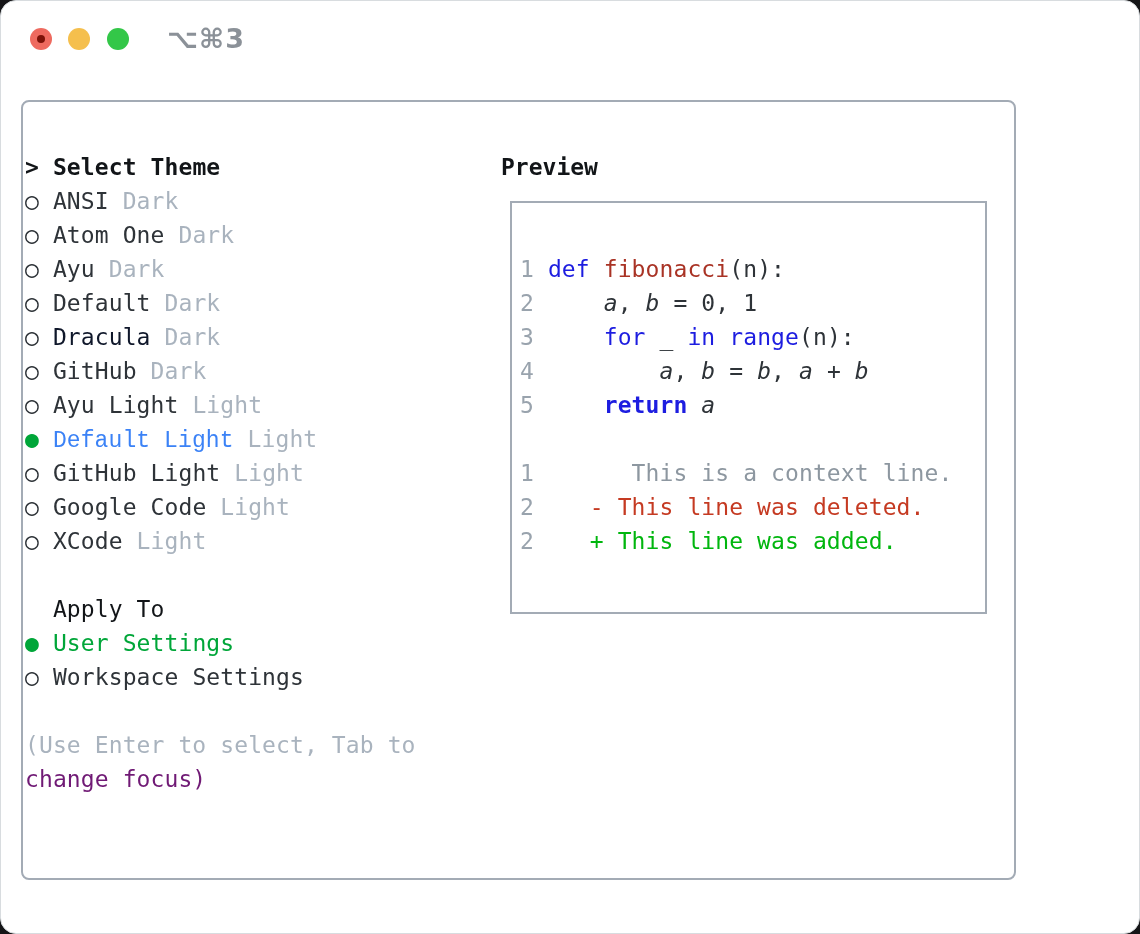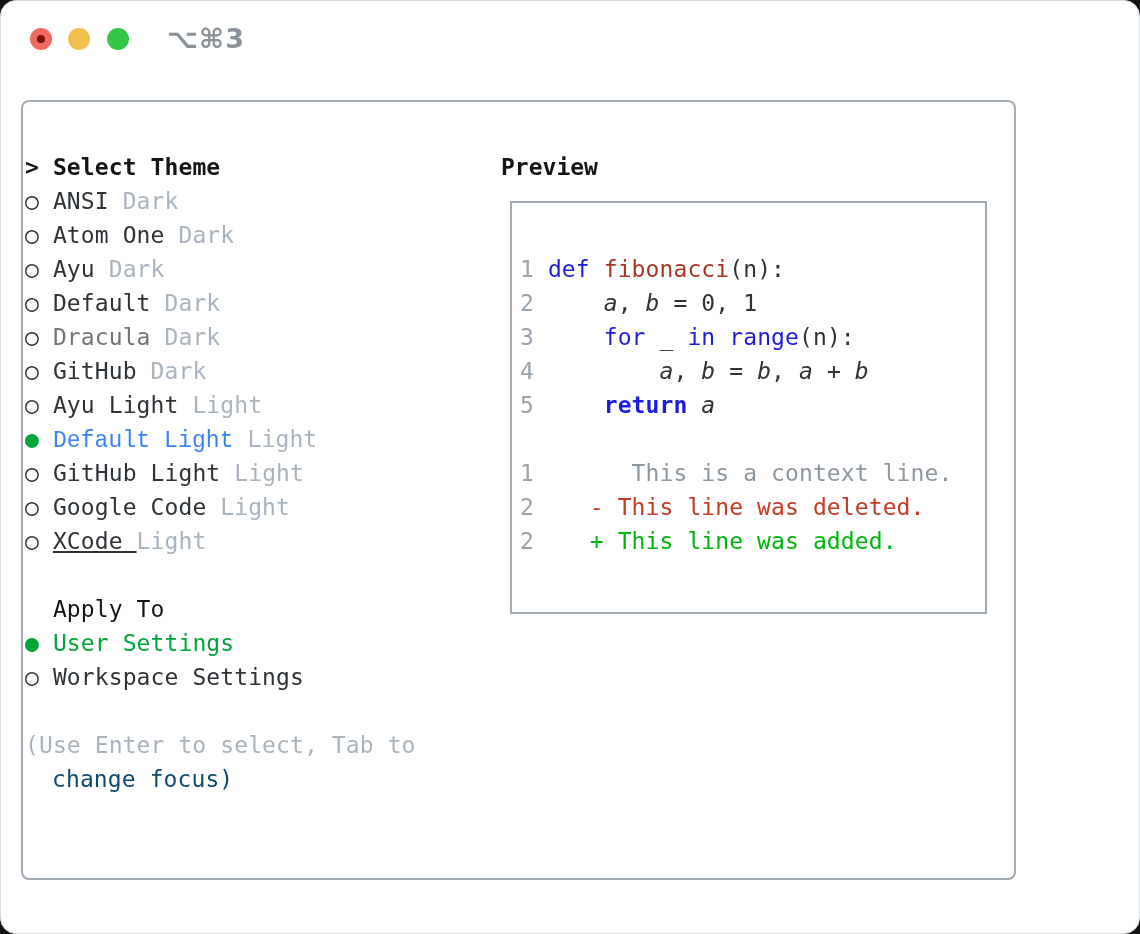--- a/index.html
+++ b/index.html
@@ -61,34 +61,34 @@
   <div class="shortcut">⌥⌘3</div>
 
   <div class="frame"></div>
 
   <div class="left-col" id="left-col">
       <div class="row"><span class="b" style="color: rgb(18, 21, 24);">&gt; </span><span class="b" style="color: rgb(18, 21, 24);">Select Theme</span></div>
       <div class="row"><span style="color: rgb(46, 51, 56);">○ </span><span style="color: rgb(46, 51, 56);">ANSI </span><span style="color: rgb(169, 179, 190);">Dark</span></div>
       <div class="row"><span style="color: rgb(46, 51, 56);">○ </span><span style="color: rgb(46, 51, 56);">Atom One </span><span style="color: rgb(169, 179, 190);">Dark</span></div>
       <div class="row"><span style="color: rgb(46, 51, 56);">○ </span><span style="color: rgb(46, 51, 56);">Ayu </span><span style="color: rgb(169, 179, 190);">Dark</span></div>
       <div class="row"><span style="color: rgb(46, 51, 56);">○ </span><span style="color: rgb(46, 51, 56);">Default </span><span style="color: rgb(169, 179, 190);">Dark</span></div>
-      <div class="row"><span style="color: rgb(46, 51, 56);">○ </span><span style="color: #737373;">Dracula </span><span style="color: rgb(169, 179, 190);">Dark</span></div>
+      <div class="row"><span style="color: rgb(46, 51, 56);">○ </span><span style="color: #0f172a;">Dracula </span><span style="color: rgb(169, 179, 190);">Dark</span></div>
       <div class="row"><span style="color: rgb(46, 51, 56);">○ </span><span style="color: rgb(46, 51, 56);">GitHub </span><span style="color: rgb(169, 179, 190);">Dark</span></div>
       <div class="row"><span style="color: rgb(46, 51, 56);">○ </span><span style="color: rgb(46, 51, 56);">Ayu Light </span><span style="color: rgb(169, 179, 190);">Light</span></div>
       <div class="row"><span style="color: rgb(0, 166, 57);">● </span><span style="color: #3b82f6; font-family: Liberation Mono, monospace;">Default Light </span><span style="color: rgb(169, 179, 190);">Light</span></div>
       <div class="row"><span style="color: rgb(46, 51, 56);">○ </span><span style="color: rgb(46, 51, 56);">GitHub Light </span><span style="color: rgb(169, 179, 190);">Light</span></div>
       <div class="row"><span style="color: rgb(46, 51, 56);">○ </span><span style="color: rgb(46, 51, 56);">Google Code </span><span style="color: rgb(169, 179, 190);">Light</span></div>
-      <div class="row"><span style="color: rgb(46, 51, 56);">○ </span><span style="color: rgb(46, 51, 56); text-decoration: underline;">XCode </span><span style="color: rgb(169, 179, 190);">Light</span></div>
+      <div class="row"><span style="color: rgb(46, 51, 56);">○ </span><span style="color: rgb(46, 51, 56);">XCode </span><span style="color: rgb(169, 179, 190);">Light</span></div>
       <div class="row"></div>
       <div class="row"><span style="color: rgb(46, 51, 56);">  </span><span style="color: rgb(18, 21, 24);">Apply To</span></div>
       <div class="row"><span style="color: rgb(0, 166, 57);">● </span><span style="color: rgb(0, 166, 57);">User Settings</span></div>
       <div class="row"><span style="color: rgb(46, 51, 56);">○ </span><span style="color: rgb(46, 51, 56);">Workspace Settings</span></div>
       <div class="row"></div>
       <div class="row"><span style="color: rgb(169, 179, 190);">(Use Enter to select, Tab to</span></div>
-      <div class="row"><span style="color: #0c4a6e; margin-left: 27px;">change focus)</span></div>
+      <div class="row"><span style="color: #701a75;">change focus)</span></div>
     </div>
 
   <div class="preview-title">Preview</div>
 
   <div class="preview-box" id="preview-box">
       <div class="row"><span style="color: rgb(153, 163, 173);">1 </span><span style="color: rgb(29, 29, 224);">def </span><span style="color: rgb(169, 51, 37);">fibonacci</span><span style="color: rgb(46, 51, 56);">(n):</span></div>
       <div class="row"><span style="color: rgb(153, 163, 173);">2 </span><span style="color: rgb(46, 51, 56);">    </span><span class="i" style="color: rgb(46, 51, 56);">a</span><span style="color: rgb(46, 51, 56);">, </span><span class="i" style="color: rgb(46, 51, 56);">b</span><span style="color: rgb(46, 51, 56);"> = 0, 1</span></div>
       <div class="row"><span style="color: rgb(153, 163, 173);">3 </span><span style="color: rgb(46, 51, 56);">    </span><span style="color: rgb(29, 29, 224);">for</span><span style="color: rgb(46, 51, 56);"> _ </span><span style="color: rgb(29, 29, 224);">in</span><span style="color: rgb(46, 51, 56);"> </span><span style="color: rgb(29, 29, 224);">range</span><span style="color: rgb(46, 51, 56);">(n):</span></div>
       <div class="row"><span style="color: rgb(153, 163, 173);">4 </span><span style="color: rgb(46, 51, 56);">        </span><span class="i" style="color: rgb(46, 51, 56);">a</span><span style="color: rgb(46, 51, 56);">, </span><span class="i" style="color: rgb(46, 51, 56);">b</span><span style="color: rgb(46, 51, 56);"> = </span><span class="i" style="color: rgb(46, 51, 56);">b</span><span style="color: rgb(46, 51, 56);">, </span><span class="i" style="color: rgb(46, 51, 56);">a</span><span style="color: rgb(46, 51, 56);"> + </span><span class="i" style="color: rgb(46, 51, 56);">b</span></div>
       <div class="row"><span style="color: rgb(153, 163, 173);">5 </span><span style="color: rgb(46, 51, 56);">    </span><span style="color: rgb(29, 29, 224); font-weight: bold;">return</span><span style="color: rgb(46, 51, 56);"> </span><span class="i" style="color: rgb(46, 51, 56);">a</span></div>

